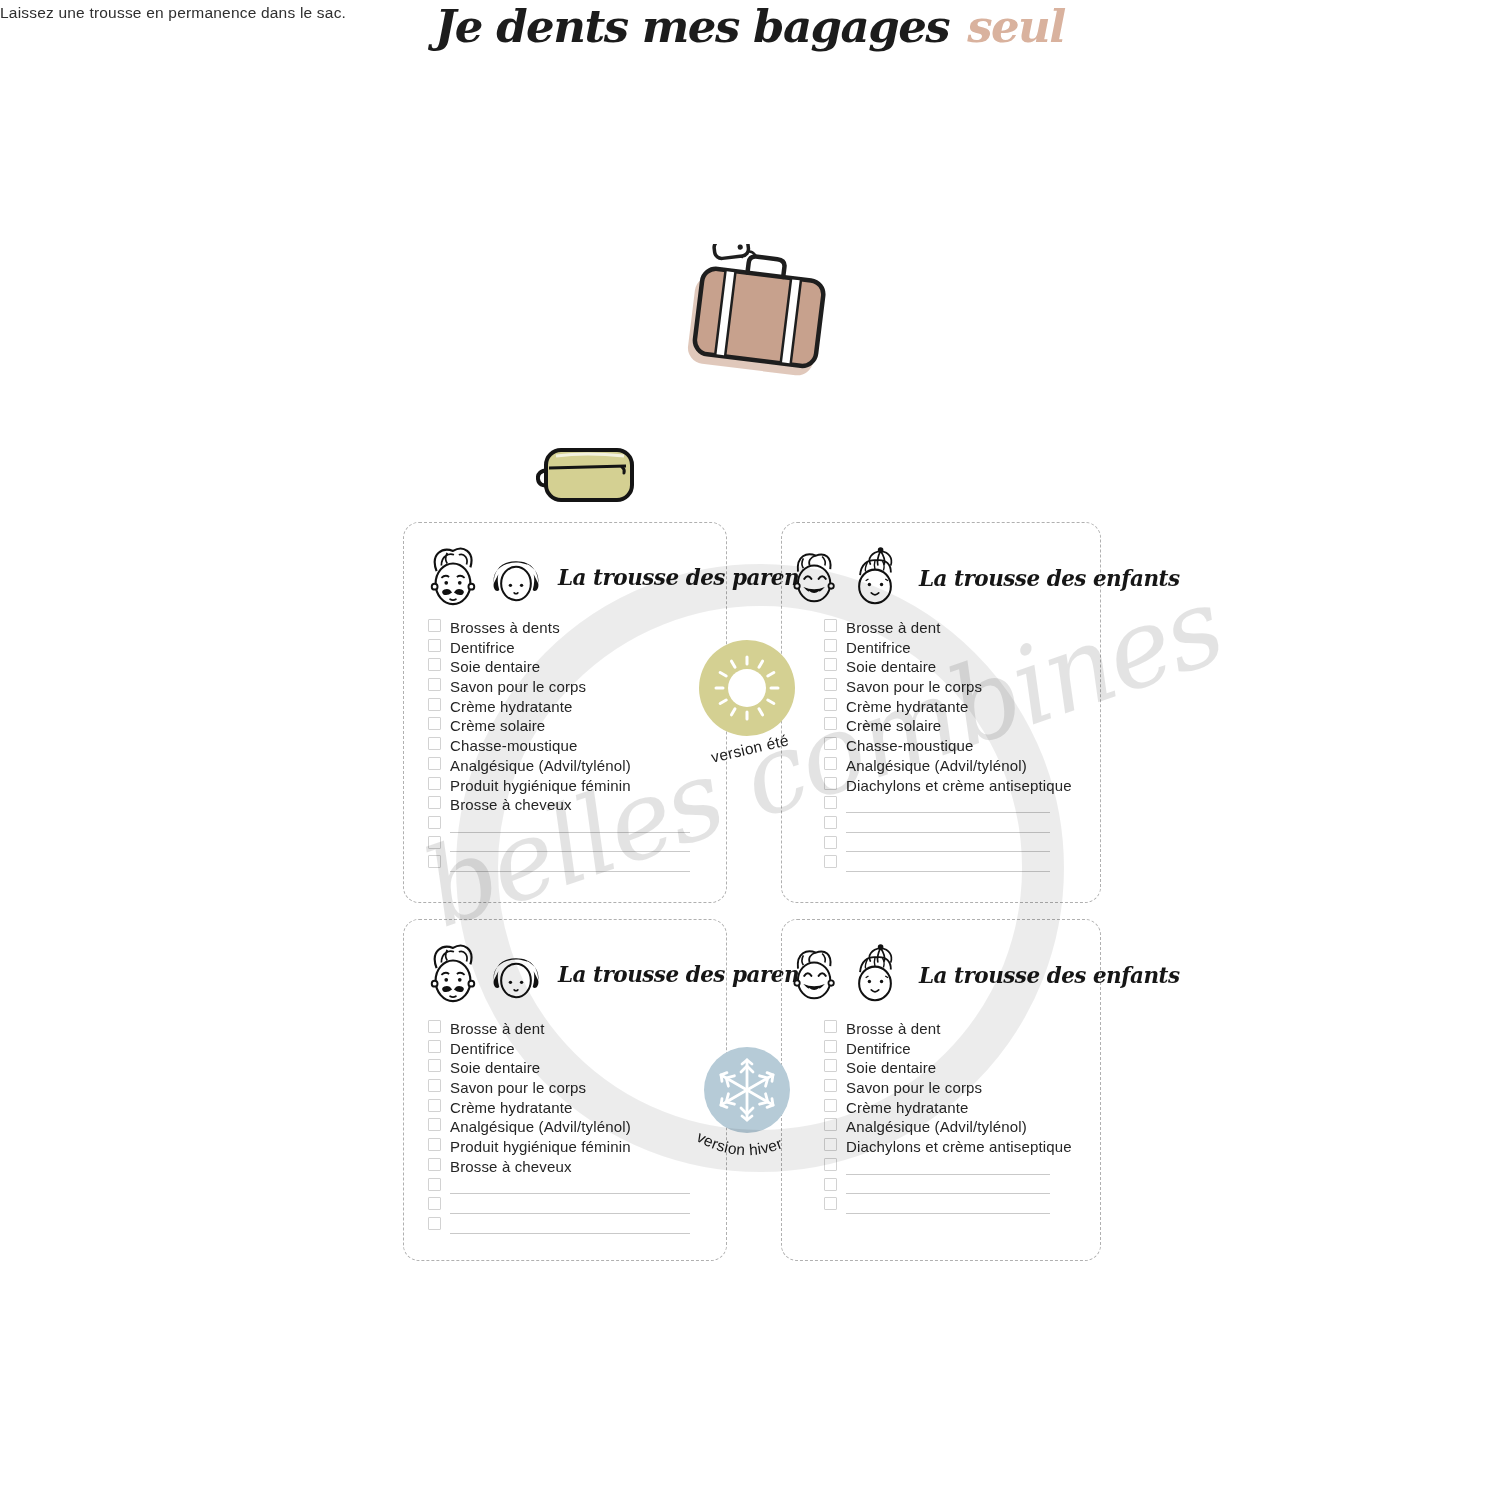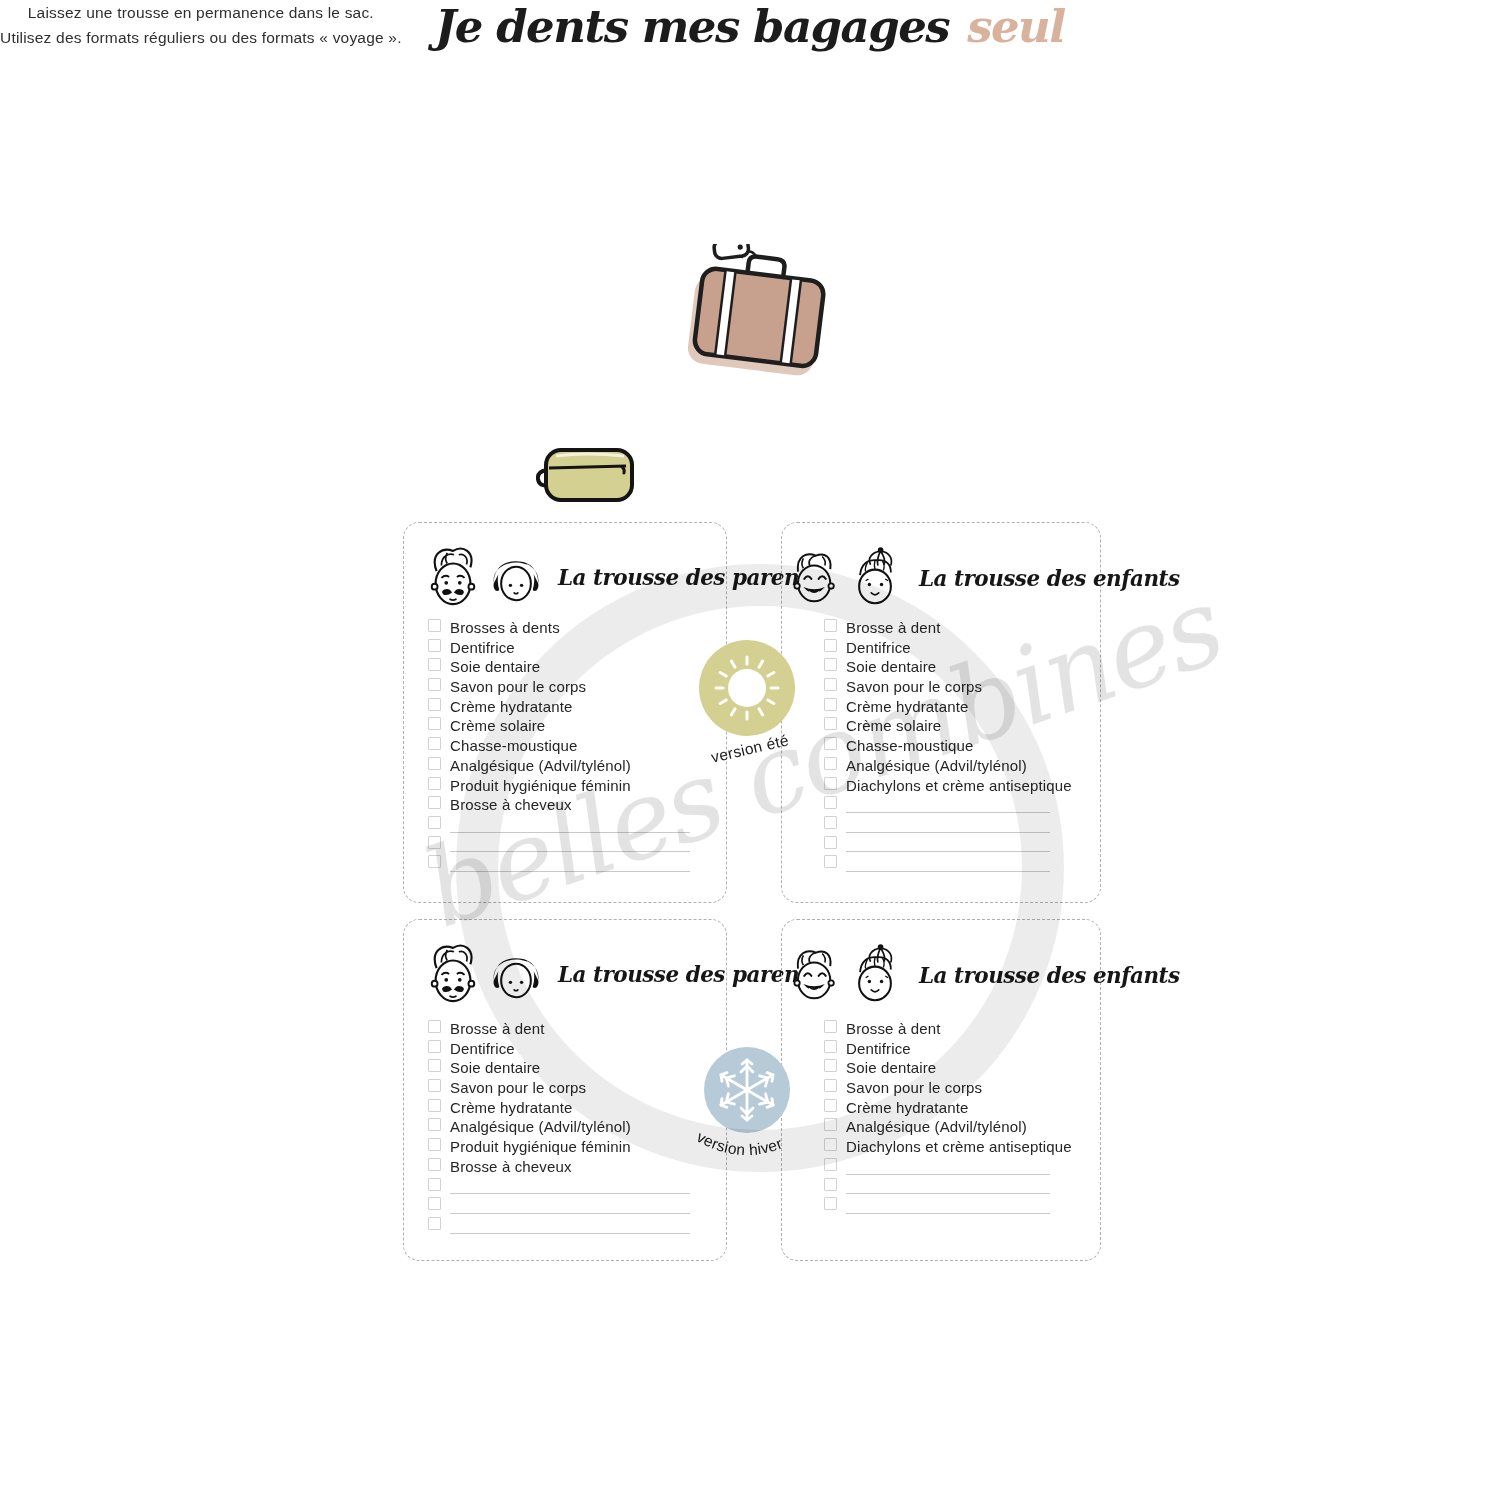--- a/index.html
+++ b/index.html
@@ -77,21 +77,20 @@
 
   <svg class="abs z1" style="left:536px; top:444px;" width="102" height="62" viewBox="0 0 102 62">
     <path d="M 12,26 Q 1,27 2,35 Q 3,43 13,41" fill="none" stroke="#141414" stroke-width="4" stroke-linecap="round"></path>
     <rect x="10" y="6" width="86" height="50" rx="15" fill="#d4d092" stroke="#141414" stroke-width="4"></rect>
     <path d="M 13,24 L 90,22" fill="none" stroke="#141414" stroke-width="3"></path>
     <path d="M 86,23 q 3,2 2,6" fill="none" stroke="#141414" stroke-width="3" stroke-linecap="round"></path>
     <path d="M 20,12 Q 50,8 88,12" fill="none" stroke="#ffffff" stroke-width="3" opacity="0.7"></path>
   </svg>
   <div class="abs intro-text z1">
     <div>Laissez une trousse en permanence dans le sac.</div>
-    <div>Utilisez des formats réguliers ou des formats « voyage ».</div>
   </div>
 
   <div class="abs card z1" style="left:403px; top:522px; width:324px; height:381px;">
     <div class="card-hdr">
       <svg width="58" height="64" viewBox="0 0 60 66">
         <ellipse cx="30" cy="40" rx="18" ry="21" fill="#fff" stroke="#111" stroke-width="2.2"></ellipse>
         <circle cx="11" cy="43" r="3" fill="#fff" stroke="#111" stroke-width="2"></circle>
         <circle cx="49" cy="43" r="3" fill="#fff" stroke="#111" stroke-width="2"></circle>
         <path d="M 13,27 C 6,8 20,2 30,6 C 40,0 53,6 48,23" fill="none" stroke="#111" stroke-width="2.2"></path>
         <path d="M 18,21 C 18,11 26,8 31,10 M 36,10 C 42,8 46,14 44,20 M 24,8 C 22,12 22,16 24,19" fill="none" stroke="#111" stroke-width="1.8"></path>

